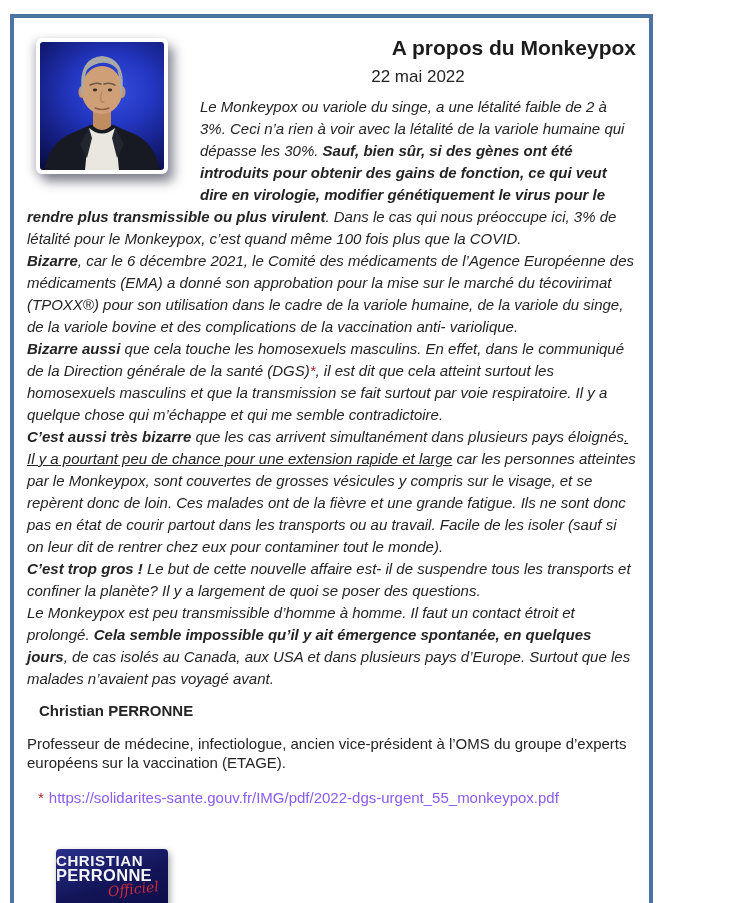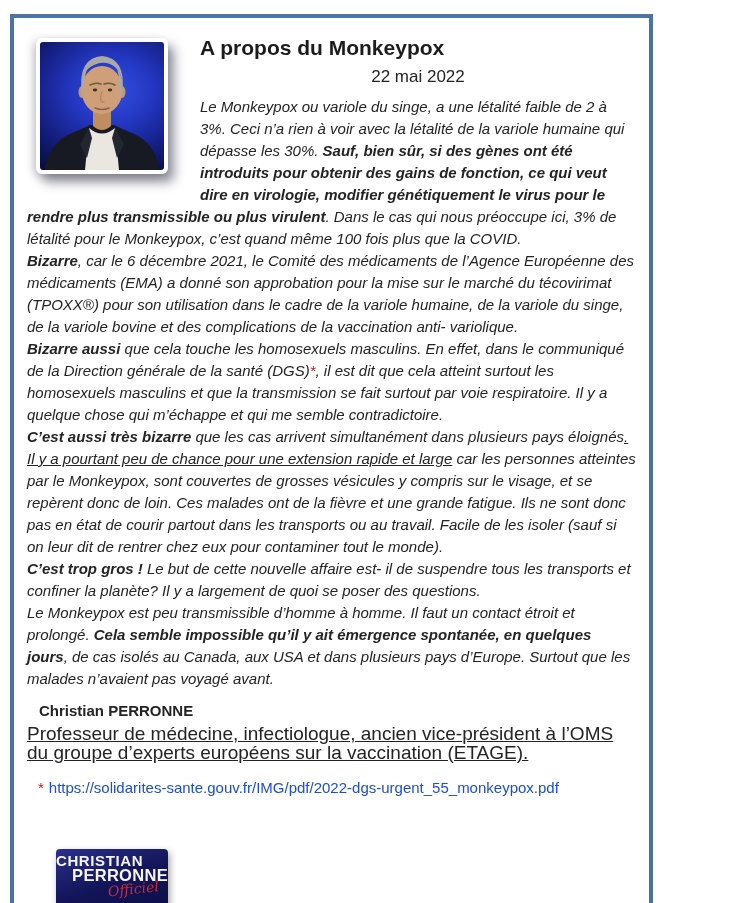--- a/index.html
+++ b/index.html
@@ -20,43 +20,43 @@
     float:left;width:132px;height:136px;margin:4px 32px 24px 9px;
     box-sizing:border-box;background:#ffffff;padding:4px;border-radius:6px;
     box-shadow:6px 8px 11px rgba(35,38,60,.5), -3px 2px 8px rgba(35,38,60,.22);
   }
   .photo{
     width:100%;height:100%;border-radius:3px;overflow:hidden;position:relative;
     background:radial-gradient(ellipse 95% 78% at 58% 38%, #3550e2 0%, #2336c0 35%, #131c7a 70%, #070b3c 100%);
   }
   .photo svg{position:absolute;left:0;top:0;width:100%;height:100%;}
   .title{
-    font-size:21px;line-height:28px;font-weight:bold;text-align:left;
+    font-size:21px;line-height:28px;font-weight:bold;text-align:right;
     margin:0 0 4px 0;color:#1c1c1c;
   }
   .date{font-size:17px;line-height:22px;text-align:center;margin:0 0 8px 0;}
   .body-text{font-size:15px;line-height:22px;font-style:italic;}
   .body-text p{margin:0;}
   .b{font-weight:bold;}
   .u{text-decoration:underline;}
   .red{color:var(--red,#b02425);}
   .sig-name{margin-top:10px;font-weight:bold;font-size:15px;line-height:22px;margin-left:12px;}
-  .sig-role{font-size:19px;line-height:19px;margin-top:2px;max-width:606px;text-decoration:underline;}
+  .sig-role{font-size:15px;line-height:19px;margin-top:12px;max-width:606px;}
   .footnote{margin-top:16px;padding-left:11px;font-size:15px;line-height:20px;}
   .fn-marker{color:var(--red,#b02425);padding-right:5px;}
-  .fn-url{color:#1d4ed8;margin-top:24px;}
+  .fn-url{color:#8b5cf6;margin-top:24px;}
   .logo{
     position:absolute;left:56px;top:849px;width:112px;height:84px;
     box-sizing:border-box;border-radius:4px;padding-top:5px;
     background:linear-gradient(160deg,#2a308c 0%, #121457 45%, #0a0c42 100%);
     box-shadow:2px 3px 7px rgba(0,0,0,.35);
     display:flex;flex-direction:column;
   }
   .logo-l1{color:#f4f4f4;font-weight:bold;font-size:15px;line-height:14px;letter-spacing:.6px;}
-  .logo-l2{color:#f4f4f4;font-weight:bold;font-size:16.5px;line-height:15px;letter-spacing:.3px;text-align:right;}
+  .logo-l2{color:#f4f4f4;font-weight:bold;font-size:16.5px;line-height:15px;letter-spacing:.3px;text-align:left;}
   .logo-l3{
     font-family:"DejaVu Serif", serif;font-style:italic;font-size:14px;line-height:15px;
     color:var(--logo-red,#cf2b3a);text-align:right;padding-right:9px;margin-top:1px;
     transform:rotate(-6deg);
   }
 </style>
 </head>
 <body>
 
 <div class="page">

